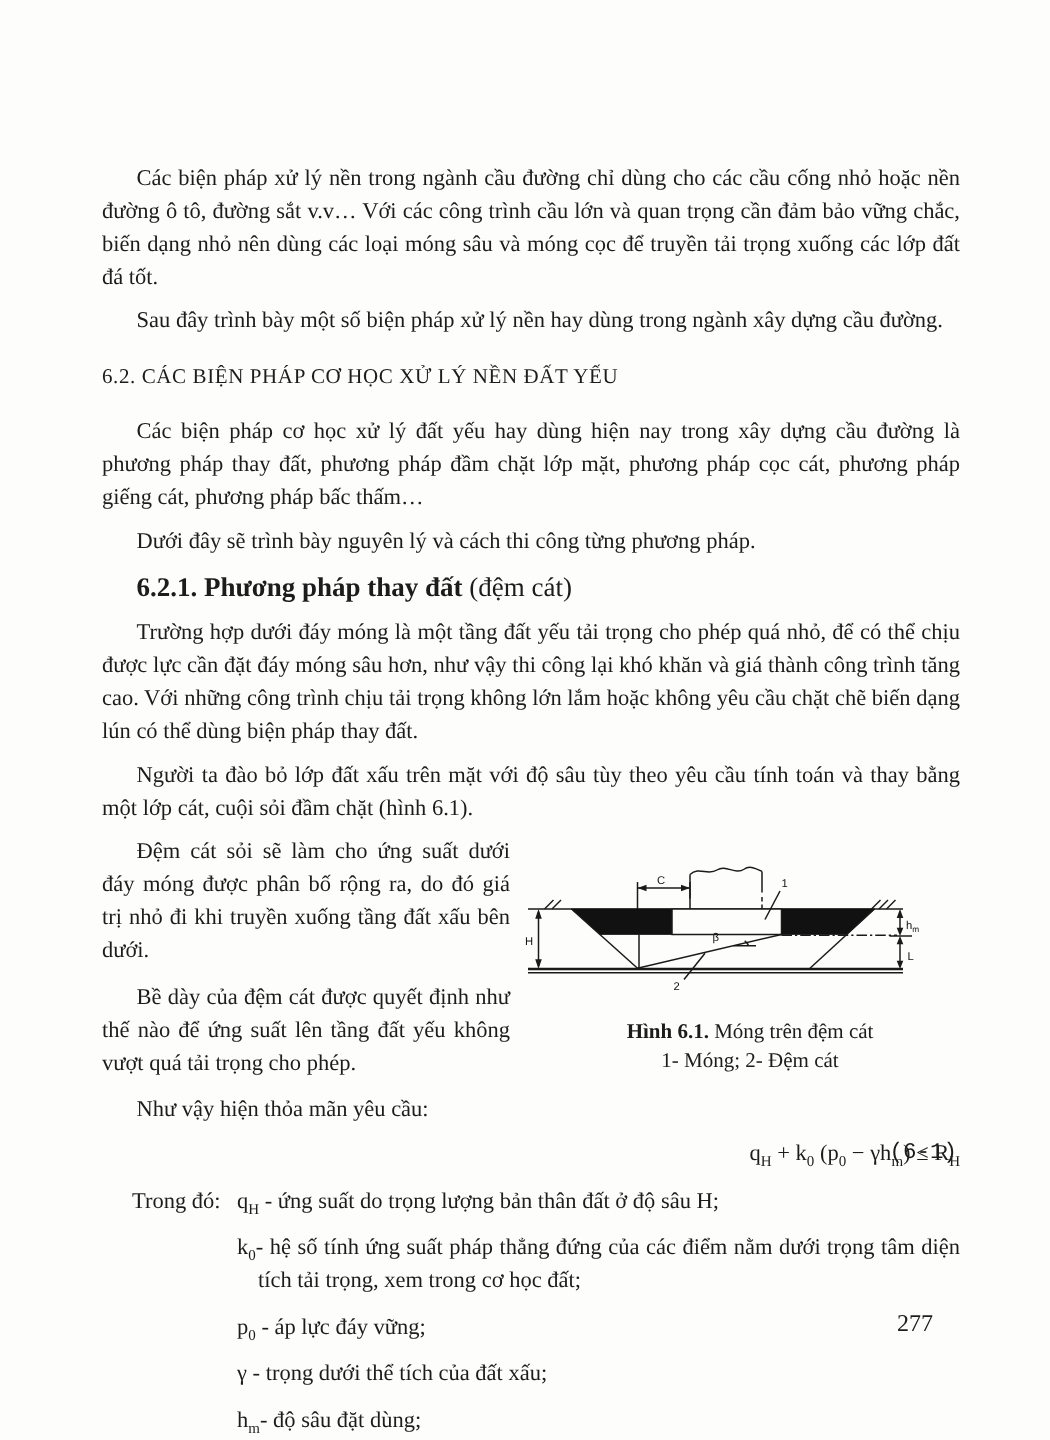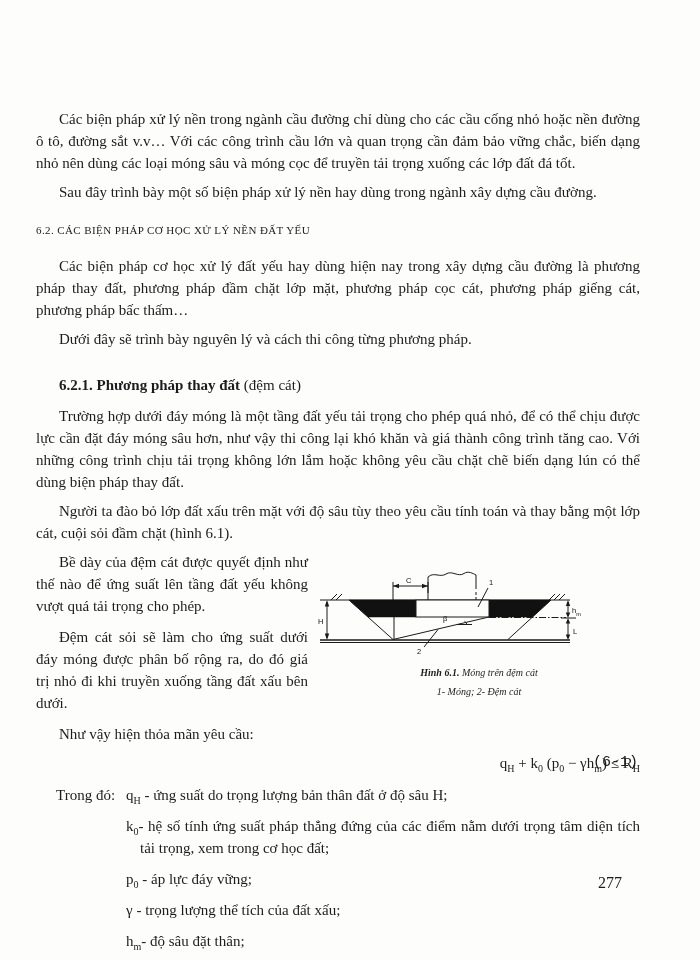--- a/index.html
+++ b/index.html
@@ -4,49 +4,50 @@
 <style>
   * { margin:0; padding:0; box-sizing:border-box; }
   html,body { background:#e8e8e6; }
   .page {
     position:relative;
     width:700px; height:960px;
     background:#fdfdfb;
     color:#1c1c1c;
     font-family:"Liberation Serif", "DejaVu Serif", serif;
     font-size:15px; line-height:22px;
-    padding:108px 60px 0 36px;
+    padding:108px 60px 0 68px;
     overflow:hidden;
   }
   p.para {
     text-align:justify;
     text-indent:23px;
     margin-bottom:7px;
   }
   h2.sec {
-    font-size:11px; font-weight:normal;
+    font-size:14px; font-weight:normal;
     letter-spacing:0.4px;
     margin:16px 0 14px 0;
     font-family:Liberation Serif, serif;
   }
   h3.subsec {
-    font-size:15px;
+    font-size:18px;
     text-indent:23px;
-    margin:24px 0 9px 0;
+    margin:8px 0 9px 0;
     font-weight:normal;
   }
   h3.subsec b { font-weight:bold; }
   .two-col { display:flex; margin-top:2px; }
   .col-text { width:272px; flex:0 0 272px; }
   .col-text p.para { margin-bottom:9px; }
   .fig-col { flex:1; padding-left:10px; }
   figure { text-align:center; }
   figure svg { display:block; }
   figcaption {
-    font-style:italic; font-size:10px; line-height:19px;
+    font-size:14px; line-height:19px;
+    margin-top:10px;
   }
   figcaption .cap-label { font-weight:bold; }
   .eq-row {
     position:relative;
     text-align:right;
     margin:6px 0 10px 0;
     padding-left:38px;
   }
   .eq sub, .where sub { font-size:10px; line-height:0; }
   .eq-num { position:absolute; right:2px; top:0;font-family:Liberation Mono, monospace; }
@@ -82,22 +83,22 @@
   <p class="para">Các biện pháp cơ học xử lý đất yếu hay dùng hiện nay trong xây dựng cầu đường là phương pháp thay đất, phương pháp đầm chặt lớp mặt, phương pháp cọc cát, phương pháp giếng cát, phương pháp bấc thấm…</p>
   <p class="para">Dưới đây sẽ trình bày nguyên lý và cách thi công từng phương pháp.</p>
 
   <h3 class="subsec"><b>6.2.1. Phương pháp thay đất</b><span> (đệm cát)</span></h3>
 
   <p class="para">Trường hợp dưới đáy móng là một tầng đất yếu tải trọng cho phép quá nhỏ, để có thể chịu được lực cần đặt đáy móng sâu hơn, như vậy thi công lại khó khăn và giá thành công trình tăng cao. Với những công trình chịu tải trọng không lớn lắm hoặc không yêu cầu chặt chẽ biến dạng lún có thể dùng biện pháp thay đất.</p>
   <p class="para">Người ta đào bỏ lớp đất xấu trên mặt với độ sâu tùy theo yêu cầu tính toán và thay bằng một lớp cát, cuội sỏi đầm chặt (hình 6.1).</p>
 
   <div class="two-col">
     <div class="col-text">
+      <p class="para">Đệm cát sỏi sẽ làm cho ứng suất dưới đáy móng được phân bố rộng ra, do đó giá trị nhỏ đi khi truyền xuống tầng đất xấu bên dưới.</p>
       <p class="para">Bề dày của đệm cát được quyết định như thế nào để ứng suất lên tầng đất yếu không vượt quá tải trọng cho phép.</p>
-      <p class="para">Đệm cát sỏi sẽ làm cho ứng suất dưới đáy móng được phân bố rộng ra, do đó giá trị nhỏ đi khi truyền xuống tầng đất xấu bên dưới.</p>
     </div>
     <div class="fig-col">
       <figure>
         <svg width="300" height="112" viewBox="0 0 300 112">
 
           <line class="ln" x1="2" y1="49" x2="252" y2="49"></line>
 
           <line class="ln thick" x1="2" y1="89" x2="252" y2="89"></line>
           <line class="ln" x1="2" y1="91.5" x2="252" y2="91.5"></line>
 
@@ -186,20 +187,20 @@
     <span class="eq"><span>q</span><sub>H</sub><span> + k</span><sub>0</sub><span> (p</span><sub>0</sub><span> − γh</span><sub>m</sub><span>) ≤ R</span><sub>H</sub></span>
     <span class="eq-num">(6-1)</span>
   </div>
 
   <div class="where">
     <div class="where-label">Trong đó:</div>
     <div class="where-items">
       <div class="where-item"><span>q</span><sub>H</sub><span> - ứng suất do trọng lượng bản thân đất ở độ sâu H;</span></div>
       <div class="where-item"><span>k</span><sub>0</sub><span>- hệ số tính ứng suất pháp thẳng đứng của các điểm nằm dưới trọng tâm diện tích tải trọng, xem trong cơ học đất;</span></div>
       <div class="where-item"><span>p</span><sub>0</sub><span> - áp lực đáy vững;</span></div>
-      <div class="where-item"><span>γ</span><sub></sub><span> - trọng lượng thể tích của đất xấu;</span></div>
-      <div class="where-item"><span>h</span><sub>m</sub><span>- độ sâu đặt thân;</span></div>
+      <div class="where-item"><span>γ</span><sub></sub><span> - trọng dưới thể tích của đất xấu;</span></div>
+      <div class="where-item"><span>h</span><sub>m</sub><span>- độ sâu đặt dùng;</span></div>
     </div>
   </div>
 
   <div class="page-number">277</div>
 
 </div>
 
 </body></html>

